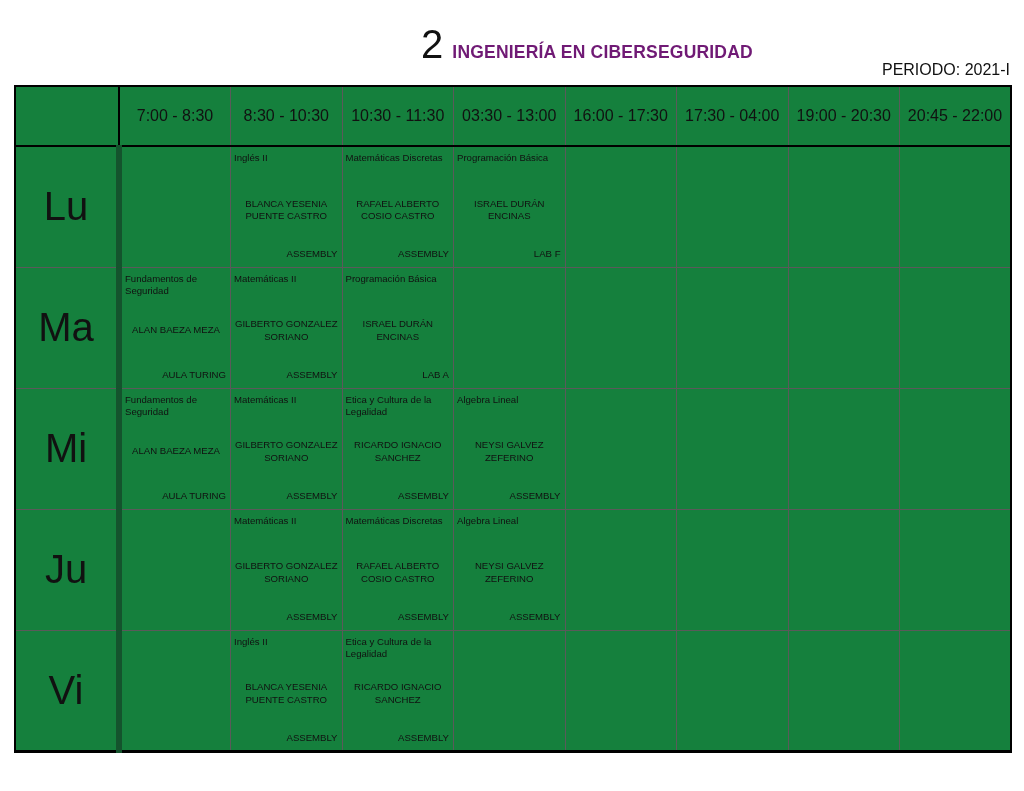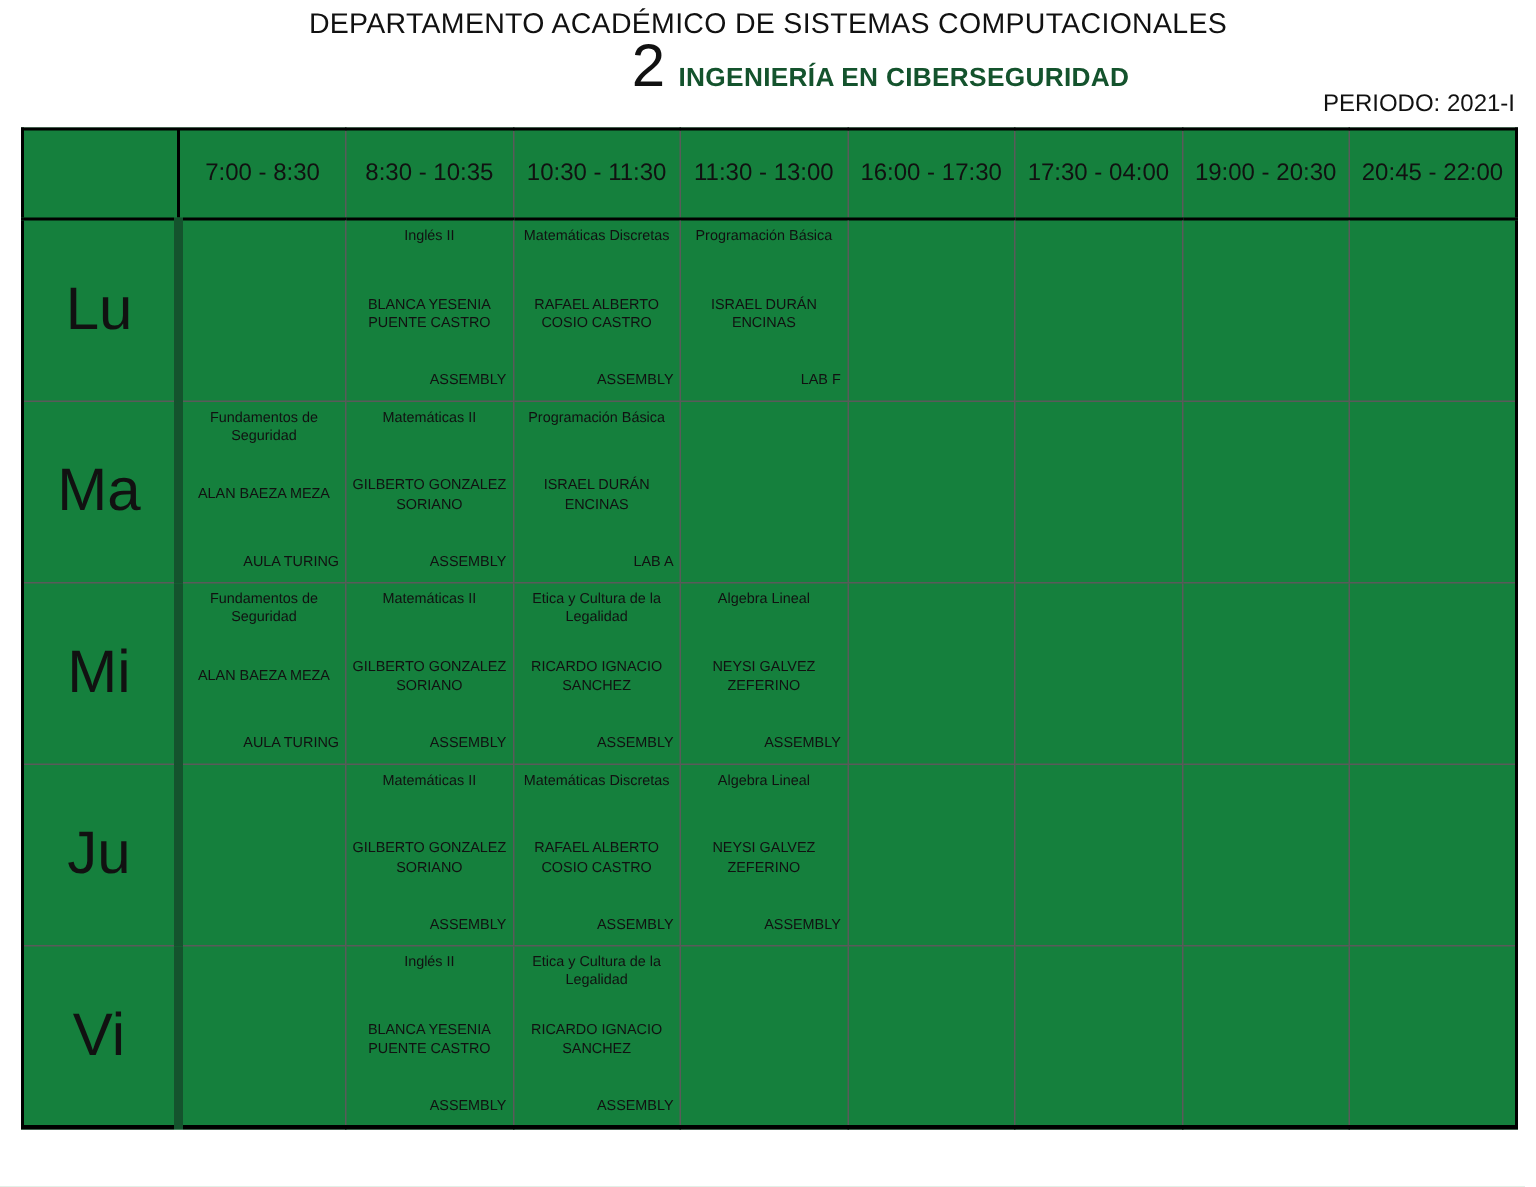--- a/index.html
+++ b/index.html
@@ -21,21 +21,21 @@
     position: absolute; left: 0; right: 0; top: 6px;
     text-align: center; font-size: 19px; letter-spacing: 0.2px;
     color: #111;
   }
   .program-line {
     position: absolute; left: 0; right: 0; top: 24px; height: 42px;
     display: flex; justify-content: center; align-items: baseline;
     padding-left: 150px; gap: 9px;
   }
   .semester-number { font-size: 40px; font-weight: 400; line-height: 1; color: #111; }
-  .program-name { font-size: 17.5px; font-weight: 700; letter-spacing: 0.2px; color: #14532d; }
+  .program-name { font-size: 17.5px; font-weight: 700; letter-spacing: 0.2px; color: #701a75; }
   .period {
     position: absolute; right: 14px; top: 61px;
     font-size: 16px; color: #111;
   }
 
   
   table.timetable {
     position: absolute; left: 14px; top: 85px;
     border-collapse: collapse; table-layout: fixed;
     width: 996px;
@@ -64,36 +64,34 @@
     color: #111;
   }
   td.slot-cell { padding: 0; }
   .cell-inner {
     display: flex; flex-direction: column;
     height: 119px; width: 100%;
     font-size: 9.6px; line-height: 1.32; color: #111;
   }
   .subject {
     min-height: 33px; padding: 5px 3px 0 3px;
-    text-align: center;
   }
   .prof {
     flex: 1 1 auto;
     display: flex; align-items: center; justify-content: center;
     text-align: center; padding: 0 3px 8px 3px;
   }
   .room { text-align: right; padding: 0 4px 5px 0; }
 </style>
 </head>
 <body>
 
 <div class="page">
 
 
-  <div class="dept-title">DEPARTAMENTO ACADÉMICO DE SISTEMAS COMPUTACIONALES</div>
   <div class="program-line">
     <span class="semester-number">2</span>
     <span class="program-name">INGENIERÍA EN CIBERSEGURIDAD</span>
   </div>
   <div class="period">PERIODO: 2021-I</div>
 
   <table class="timetable">
     <colgroup>
       <col class="day-col">
       <col class="time-col">
@@ -102,23 +100,23 @@
         <col class="time-col">
       <col class="time-col">
         <col class="time-col">
         <col class="time-col">
         <col class="time-col">
     </colgroup>
     <thead>
       <tr>
         <th class="corner-cell"></th>
       <th class="time-cell">7:00 - 8:30</th>
-          <th class="time-cell">8:30 - 10:35</th>
+          <th class="time-cell">8:30 - 10:30</th>
           <th class="time-cell">10:30 - 11:30</th>
-          <th class="time-cell">11:30 - 13:00</th>
+          <th class="time-cell">03:30 - 13:00</th>
           <th class="time-cell">16:00 - 17:30</th>
           <th class="time-cell">17:30 - 04:00</th>
           <th class="time-cell">19:00 - 20:30</th>
           <th class="time-cell">20:45 - 22:00</th>
         </tr>
     </thead>
     <tbody>
         <tr>
           <td class="day-cell">Lu</td>
           <td class="slot-cell"></td>

